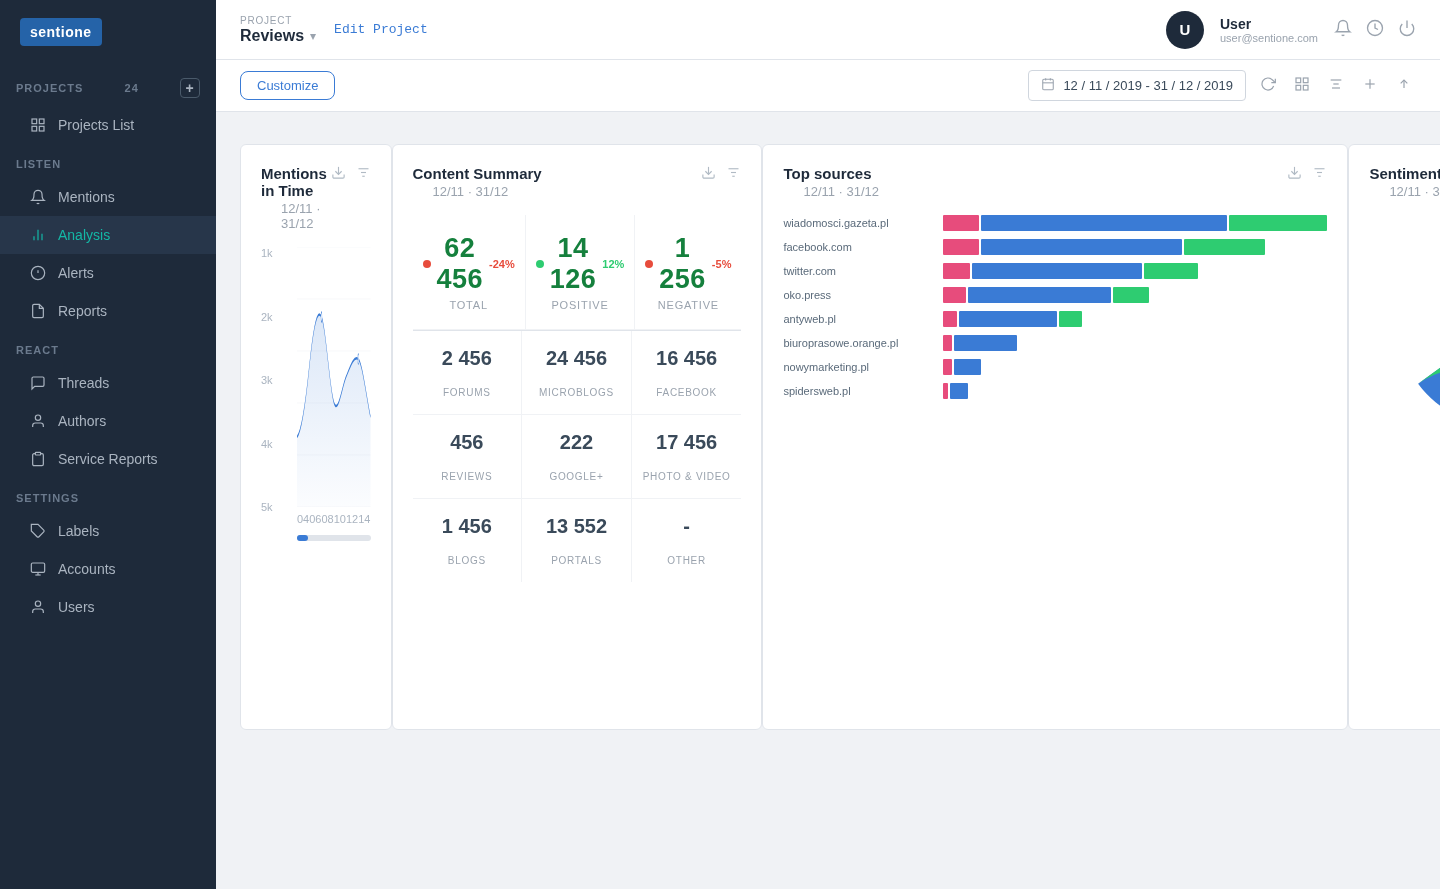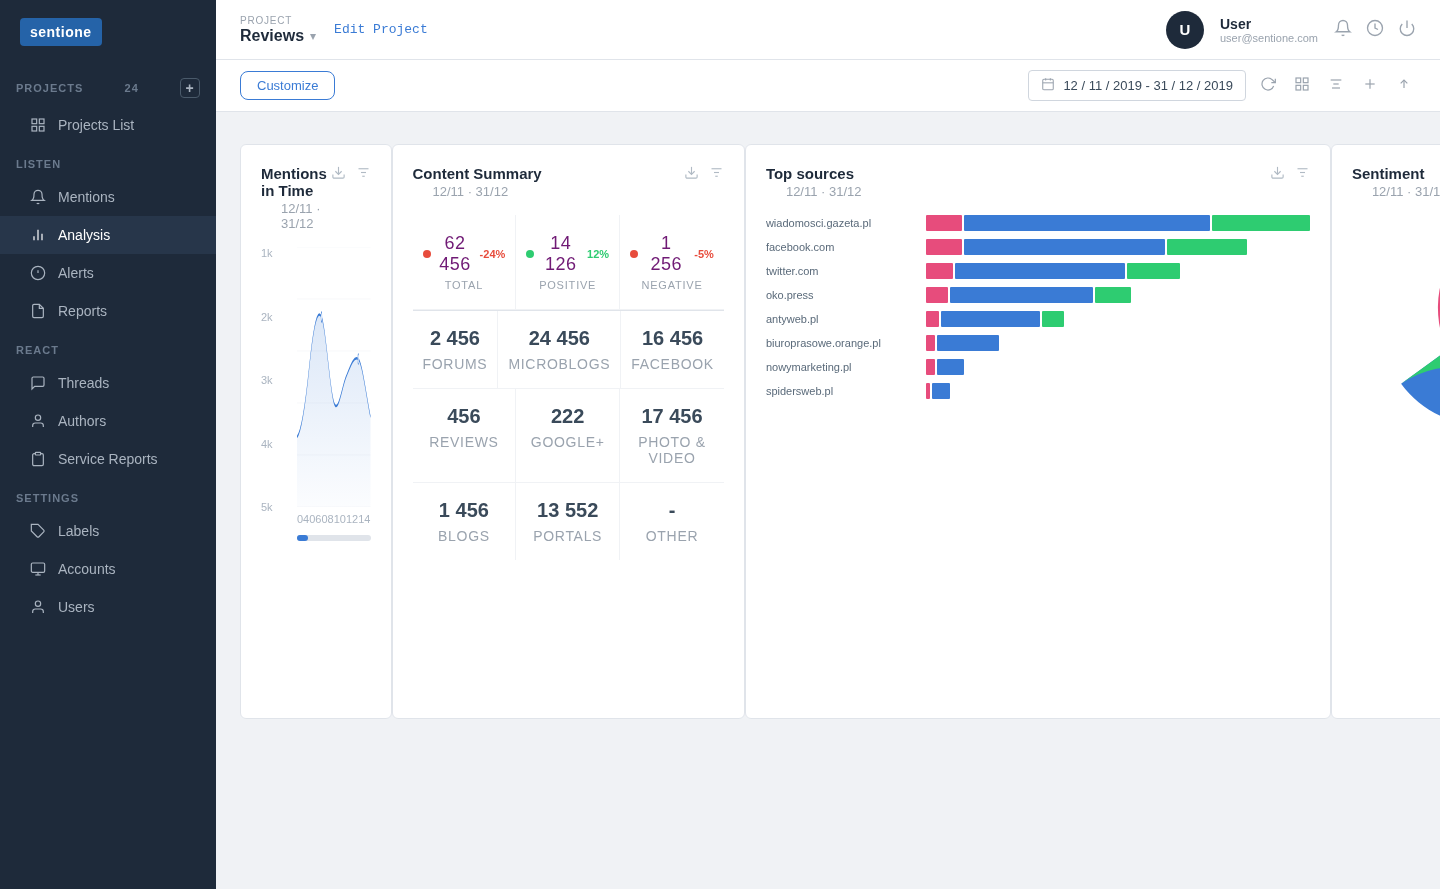--- a/index.html
+++ b/index.html
@@ -49,21 +49,21 @@
     }
     .sidebar-item {
       display: flex; align-items: center;
       padding: 9px 28px;
       cursor: pointer;
       font-size: 14px;
       color: #aab4c0;
       border-radius: 0;
       transition: background 0.15s;
     }
-    .sidebar-item.active { background: #27364a; color: #ffffff; }
+    .sidebar-item.active { background: #27364a; color: #14b8a6; }
     .sidebar-item .icon {
       width: 20px; height: 20px;
       margin-right: 10px;
       display: flex; align-items: center; justify-content: center;
       flex-shrink: 0;
     }
     .sidebar-item .label { font-size: 14px; }
 
     
     .main {
@@ -252,23 +252,23 @@
     }
     .summary-item:nth-child(1), .summary-item:nth-child(2) { border-right: 1px solid #f0f2f5; }
     .summary-item:nth-child(4), .summary-item:nth-child(5) { border-right: 1px solid #f0f2f5; }
     .summary-main {
       display: flex; align-items: center; justify-content: center; gap: 6px;
     }
     .summary-dot {
       width: 8px; height: 8px; border-radius: 50%; flex-shrink: 0;
     }
     .summary-number {
-      font-size: 18px;
-      font-weight: 400;
-      color: #701a75;
+      font-size: 27px;
+      font-weight: 700;
+      color: #15803d;
       letter-spacing: 0.5px;
     }
     .summary-badge {
       font-size: 11px;
       font-weight: 600;
     }
     .summary-badge.neg { color: #e74c3c; }
     .summary-badge.pos { color: #2ecc71; }
     .summary-label {
       font-size: 11px;
@@ -287,25 +287,25 @@
       text-align: center;
       border-right: 1px solid #f0f2f5;
     }
     .stat-item:last-child { border-right: none; }
     .stat-number {
       font-size: 20px;
       font-weight: 600;
       color: #3a4a5a;
     }
     .stat-label {
-      font-size: 14px;
+      font-size: 10px;
       color: #9aa3ae;
       text-transform: uppercase;
       letter-spacing: 0.7px;
-      margin-top: 6px;
+      margin-top: 17px;
     }
 
     
     .bar-chart-area { margin-top: 10px; }
     .bar-row {
       display: flex; align-items: center;
       margin-bottom: 8px;
       font-size: 11px;
     }
     .bar-label {

